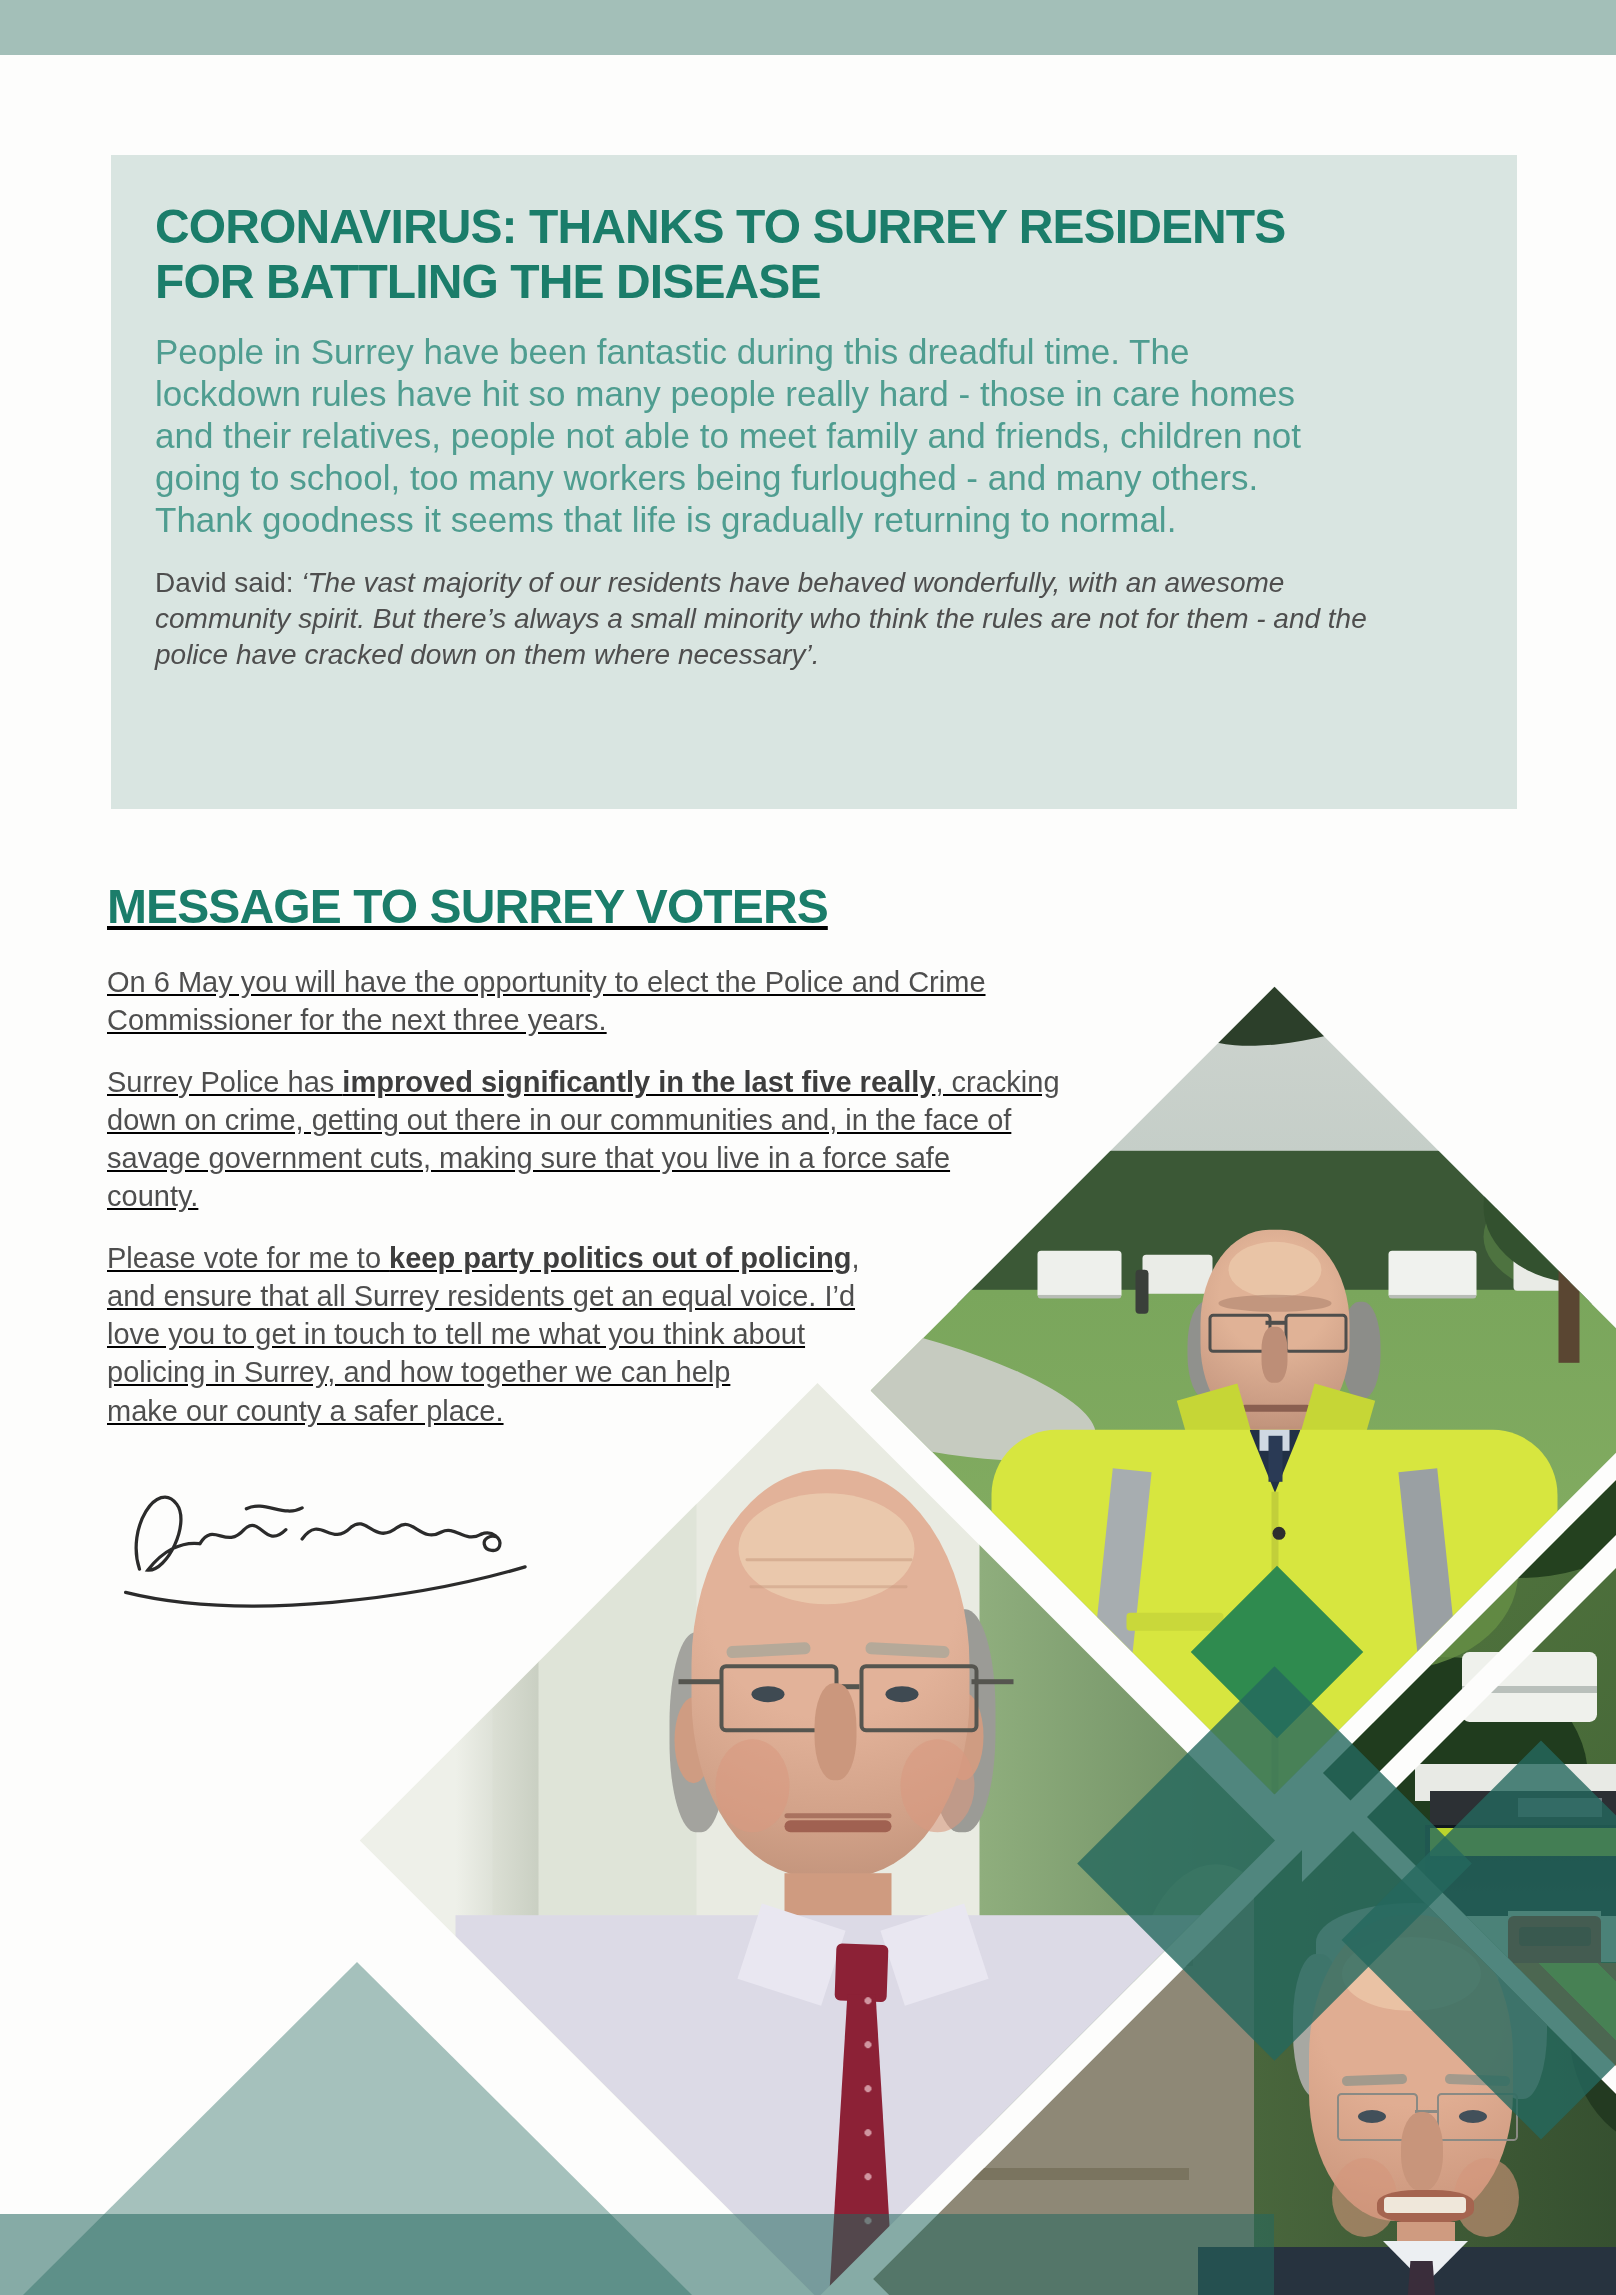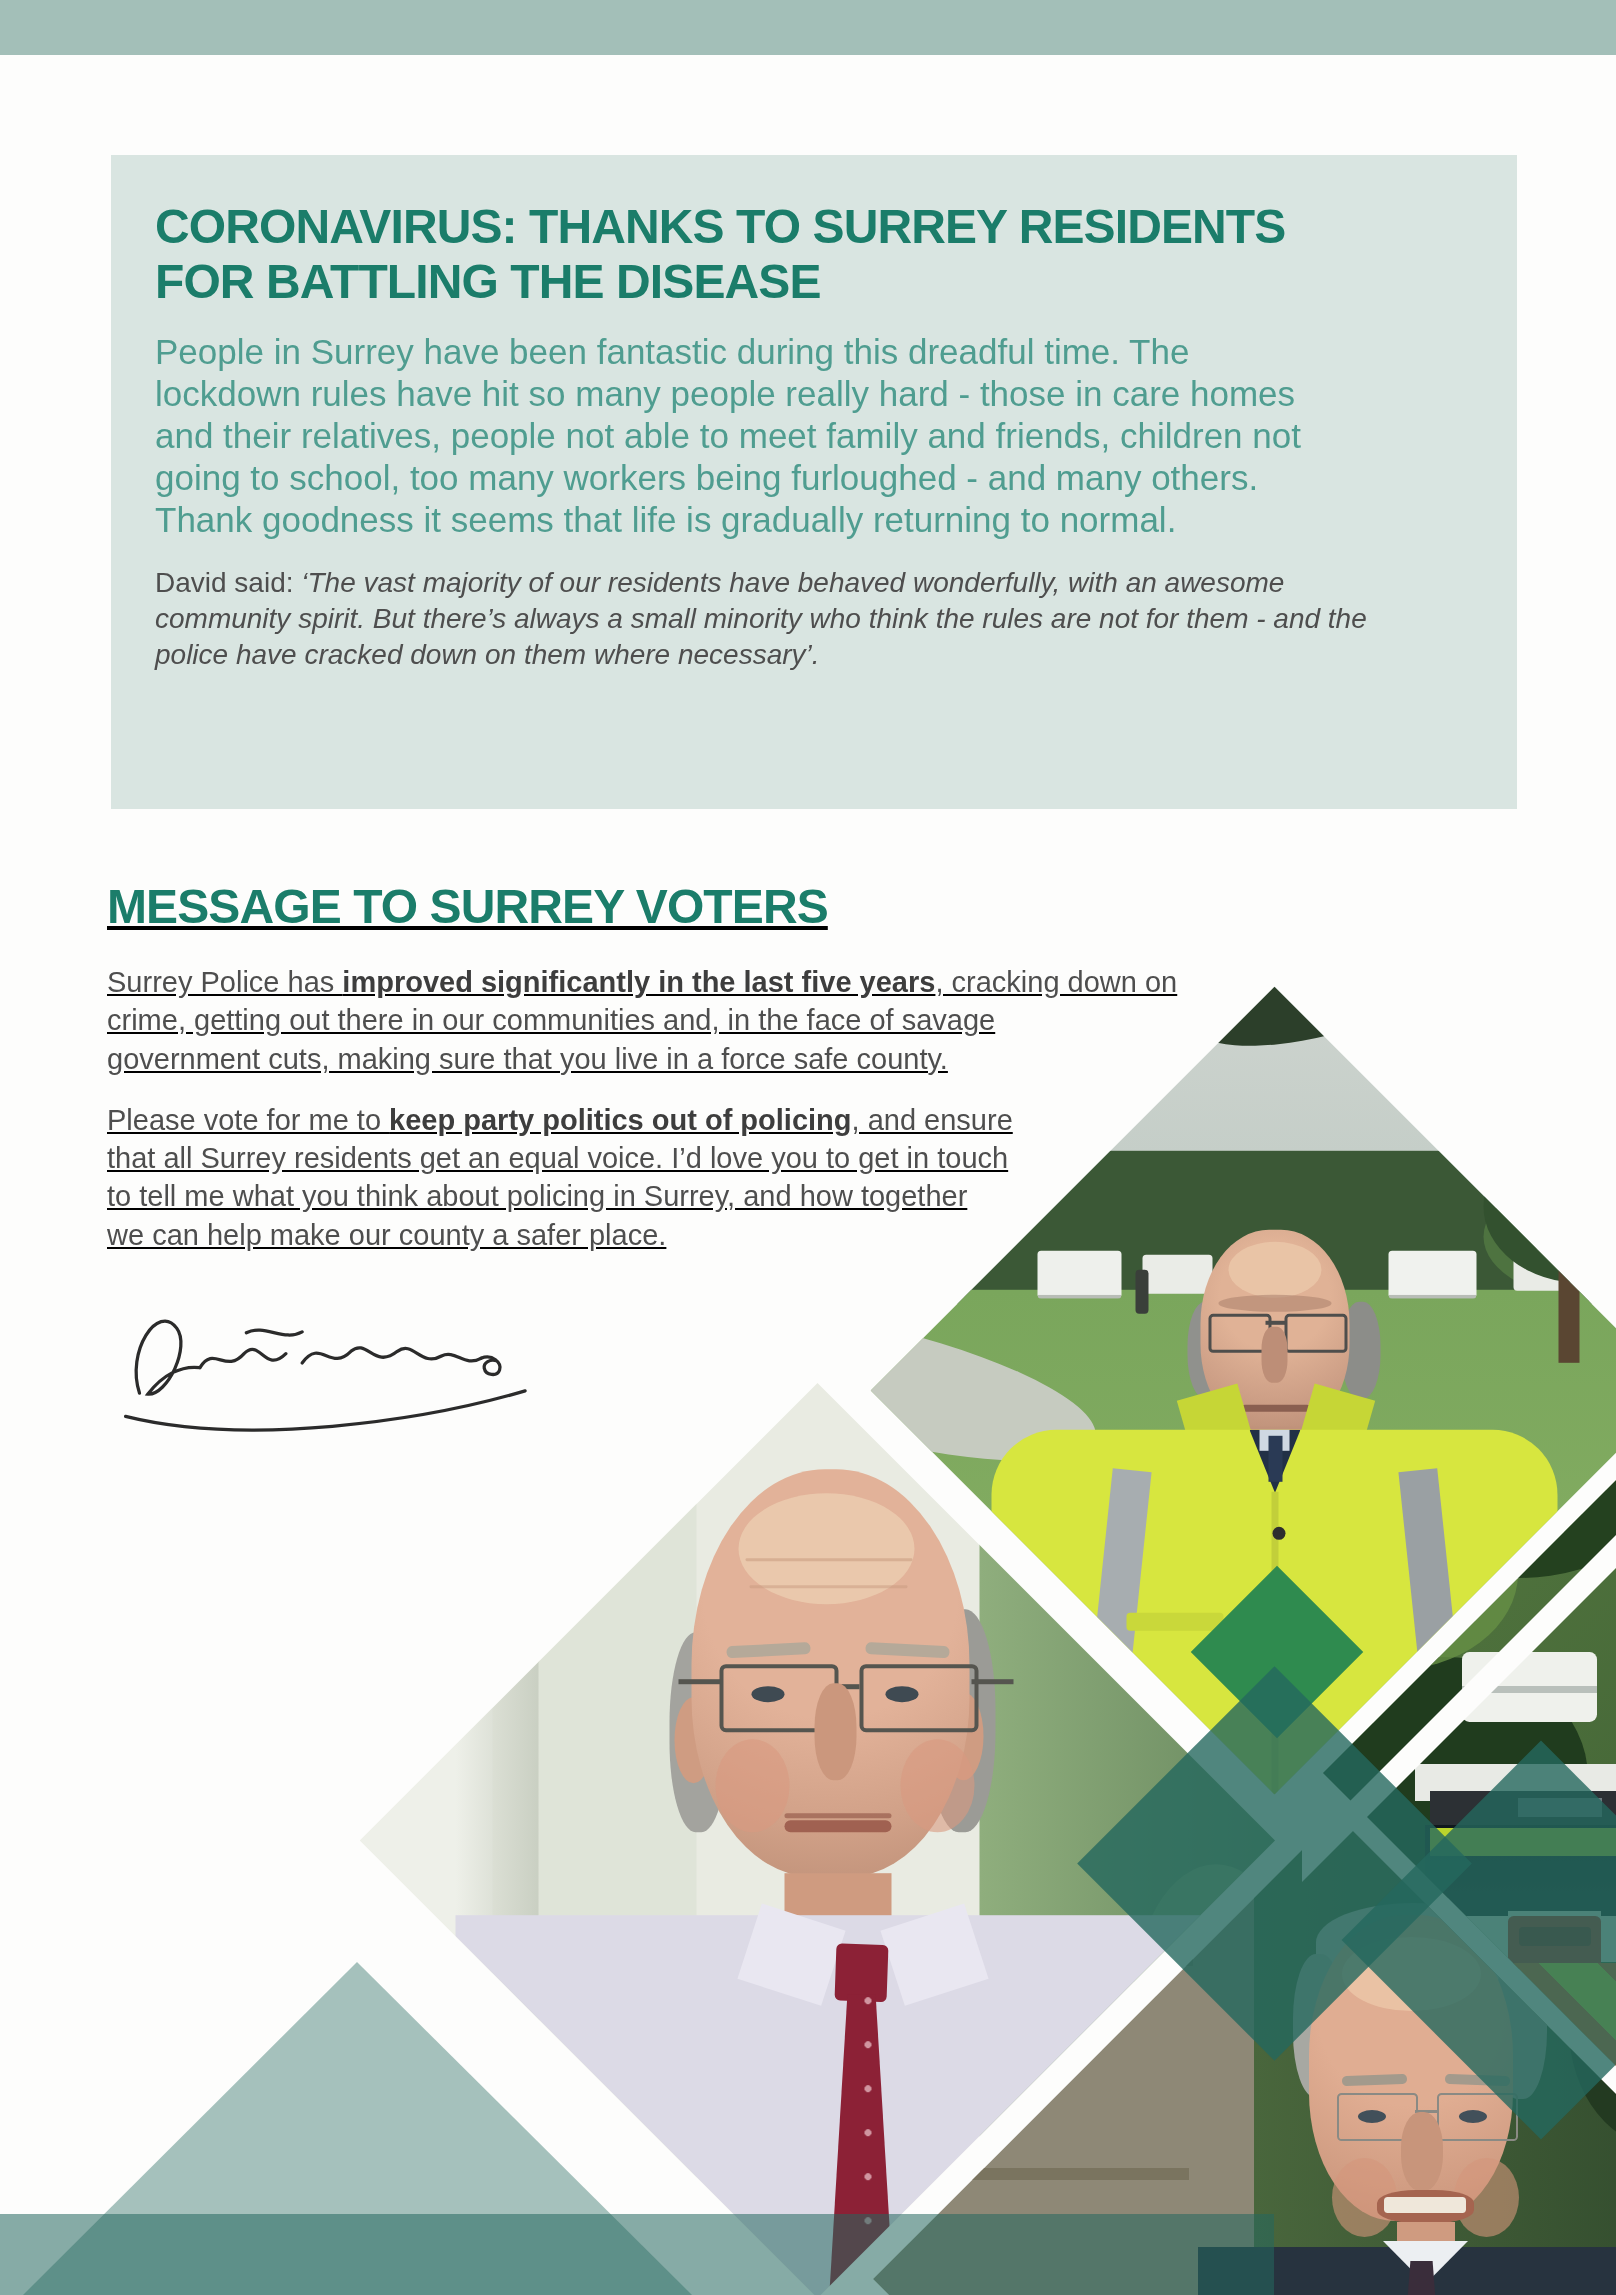--- a/index.html
+++ b/index.html
@@ -206,21 +206,22 @@
 
 <section class="abs corona-box">
   <h1 class="box-heading">CORONAVIRUS: THANKS TO SURREY RESIDENTS FOR BATTLING THE DISEASE</h1>
   <p class="teal-intro">People in Surrey have been fantastic during this dreadful time. The lockdown rules have hit so many people really hard - those in care homes and their relatives, people not able to meet family and friends, children not going to school, too many workers being furloughed - and many others. Thank goodness it seems that life is gradually returning to normal.</p>
   <p class="box-dark" style="margin-bottom:0;margin-top:16px;"><span>David said: </span><span class="quote-i">‘The vast majority of our residents have behaved wonderfully, with an awesome community spirit. But there’s always a small minority who think the rules are not for them - and the police have cracked down on them where necessary’.</span></p>
 </section>
 
 <section class="abs letter">
   <div class="photo-float"></div>
   <h2 class="msg-heading">MESSAGE TO SURREY VOTERS</h2>
-  <p><span>Surrey Police has </span><span class="seg-b">improved significantly in the last five years</span><span>, cracking down on crime, getting out there in our communities and, in the face of savage government cuts, making sure that you live in a force safe county.</span></p>
+  <p class="p1">On 6 May you will have the opportunity to elect the Police and Crime Commissioner for the next three years.</p>
+  <p><span>Surrey Police has </span><span class="seg-b">improved significantly in the last five really</span><span>, cracking down on crime, getting out there in our communities and, in the face of savage government cuts, making sure that you live in a force safe county.</span></p>
   <p><span>Please vote for me to </span><span class="seg-b">keep party politics out of policing</span><span>, and ensure that all Surrey residents get an equal voice. I’d love you to get in touch to tell me what you think about policing in Surrey, and how together we can help make our county a safer place.</span></p>
   <div class="sig-wrap" aria-label="David Munro">
     <svg viewBox="0 0 960 340">
       <g fill="none" stroke="#2b2b2b" stroke-width="7" stroke-linecap="round">
         <path d="M70,250 C40,160 110,55 150,110 C180,150 130,255 88,252 C120,210 160,190 200,195"></path>
         <path d="M200,195 C230,145 255,210 295,165 C330,130 340,210 385,165"></path>
         <path d="M300,120 C340,100 380,140 420,118"></path>
         <path d="M420,185 C460,130 480,205 525,160 C560,130 575,200 625,160 C660,135 675,195 720,170 C750,155 770,195 805,175"></path>
         <path d="M805,175 C830,165 850,185 845,200 C840,215 815,212 812,196 C810,184 825,176 838,180"></path>
         <path d="M40,300 C300,365 680,310 900,245"></path>

